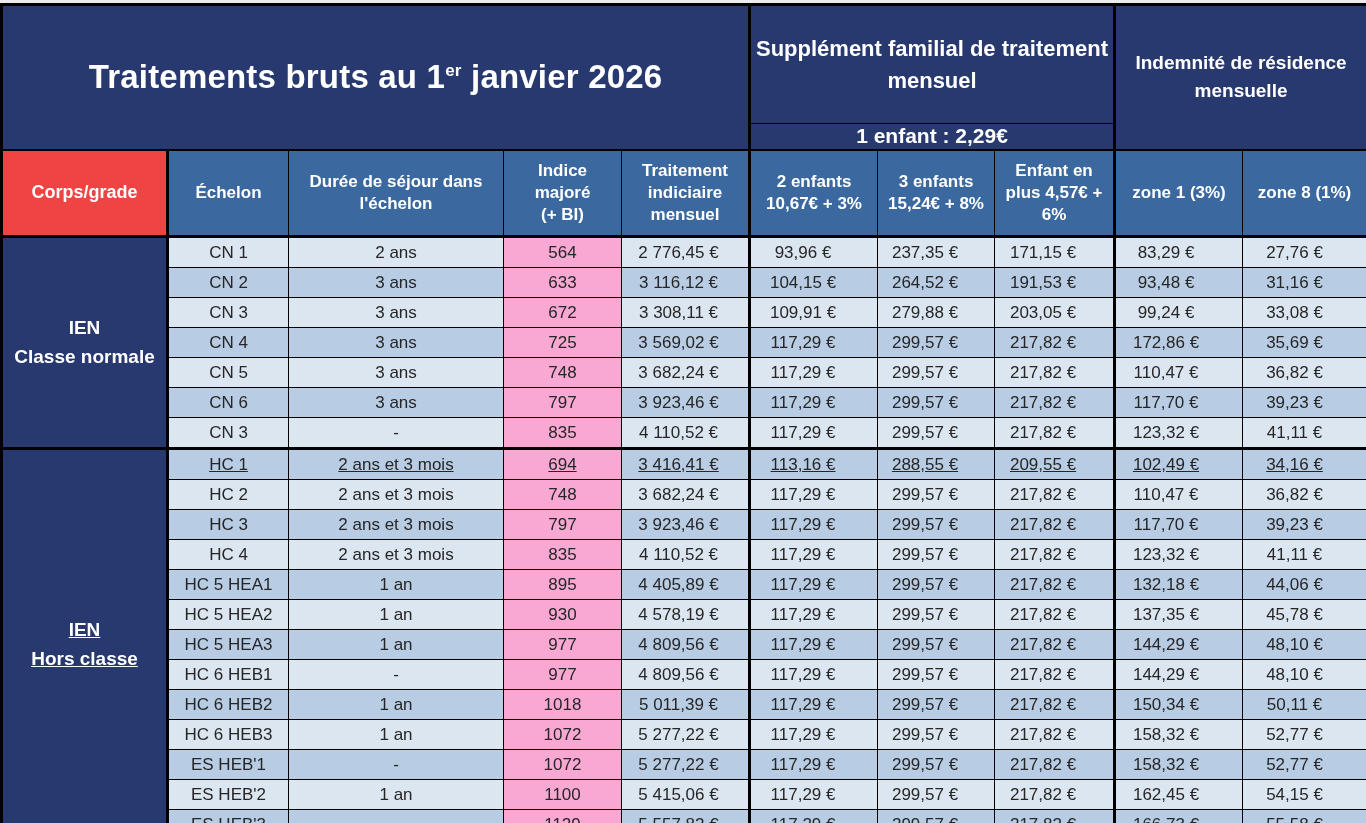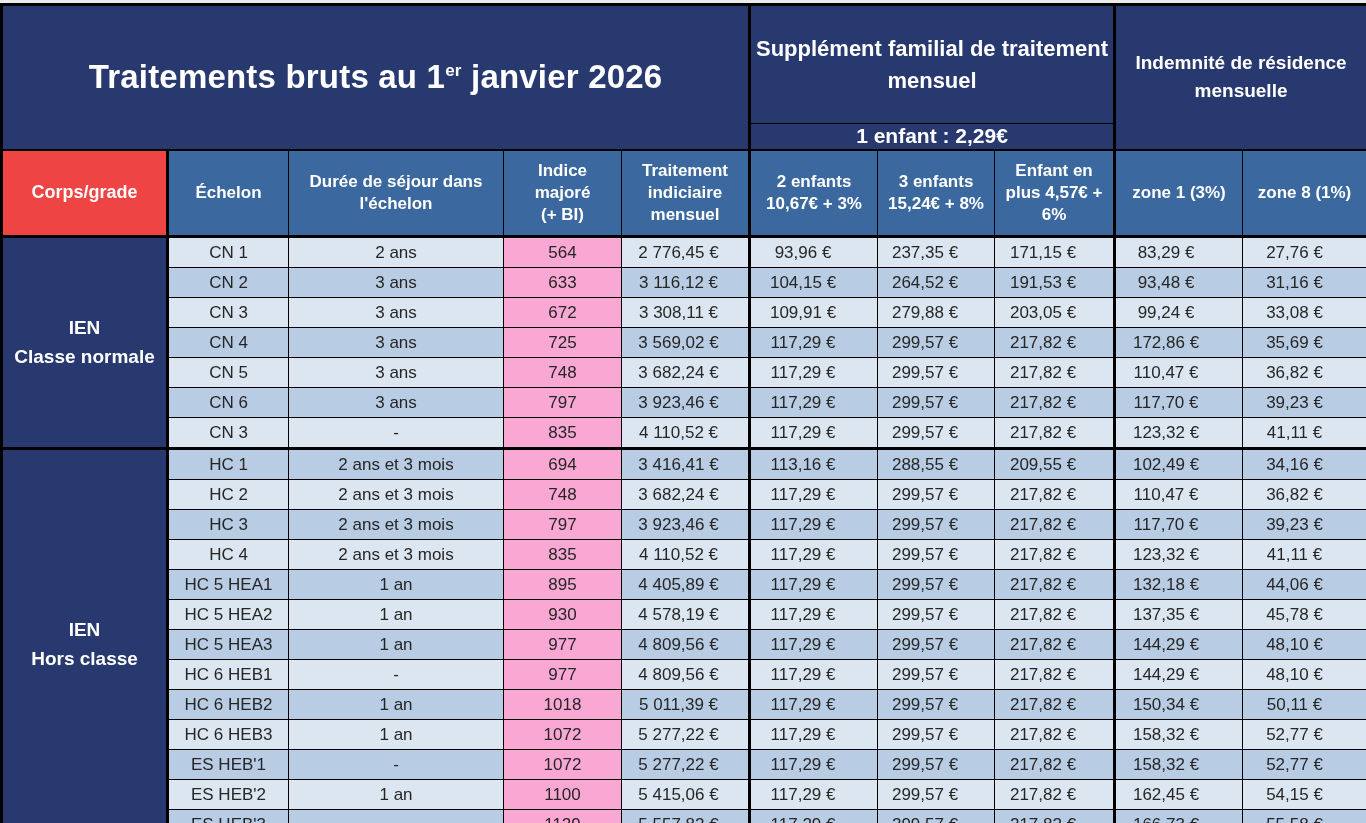--- a/index.html
+++ b/index.html
@@ -28,21 +28,21 @@
   .c-traitement{border-right:3px solid #000 !important;}
   .c-plus{border-right:3px solid #000 !important;margin-top:16px;}
 
   
   .data-row td{font-size:17px;color:#262626;text-align:center;vertical-align:middle;height:29px;}
   .row-light td{background:#DCE6F1;}
   .row-dark td{background:#B8CCE4;}
   .row-light td.indice-cell,.row-dark td.indice-cell{background:#f9a8d4;}
   .row-light td.corps-cell,.row-dark td.corps-cell,
   .corps-cell{background:#27396F;color:#fff;font-weight:bold;font-size:19px;text-align:center;vertical-align:middle;border-right:3px solid #000;line-height:1.5;}
-  .group-start td{border-top:3px solid #000;}
+  .group-start td{border-top:3px solid #000;text-decoration:underline;}
 
   .num{text-align:right;}
   .pad-t{padding-right:13px;}
   .pad-e{padding-right:22px;}
   .pad-z1{padding-right:26px;}
   .pad-z2{padding-right:20px;}
   .ln{display:block;}
 </style>
 </head>
 <body>

